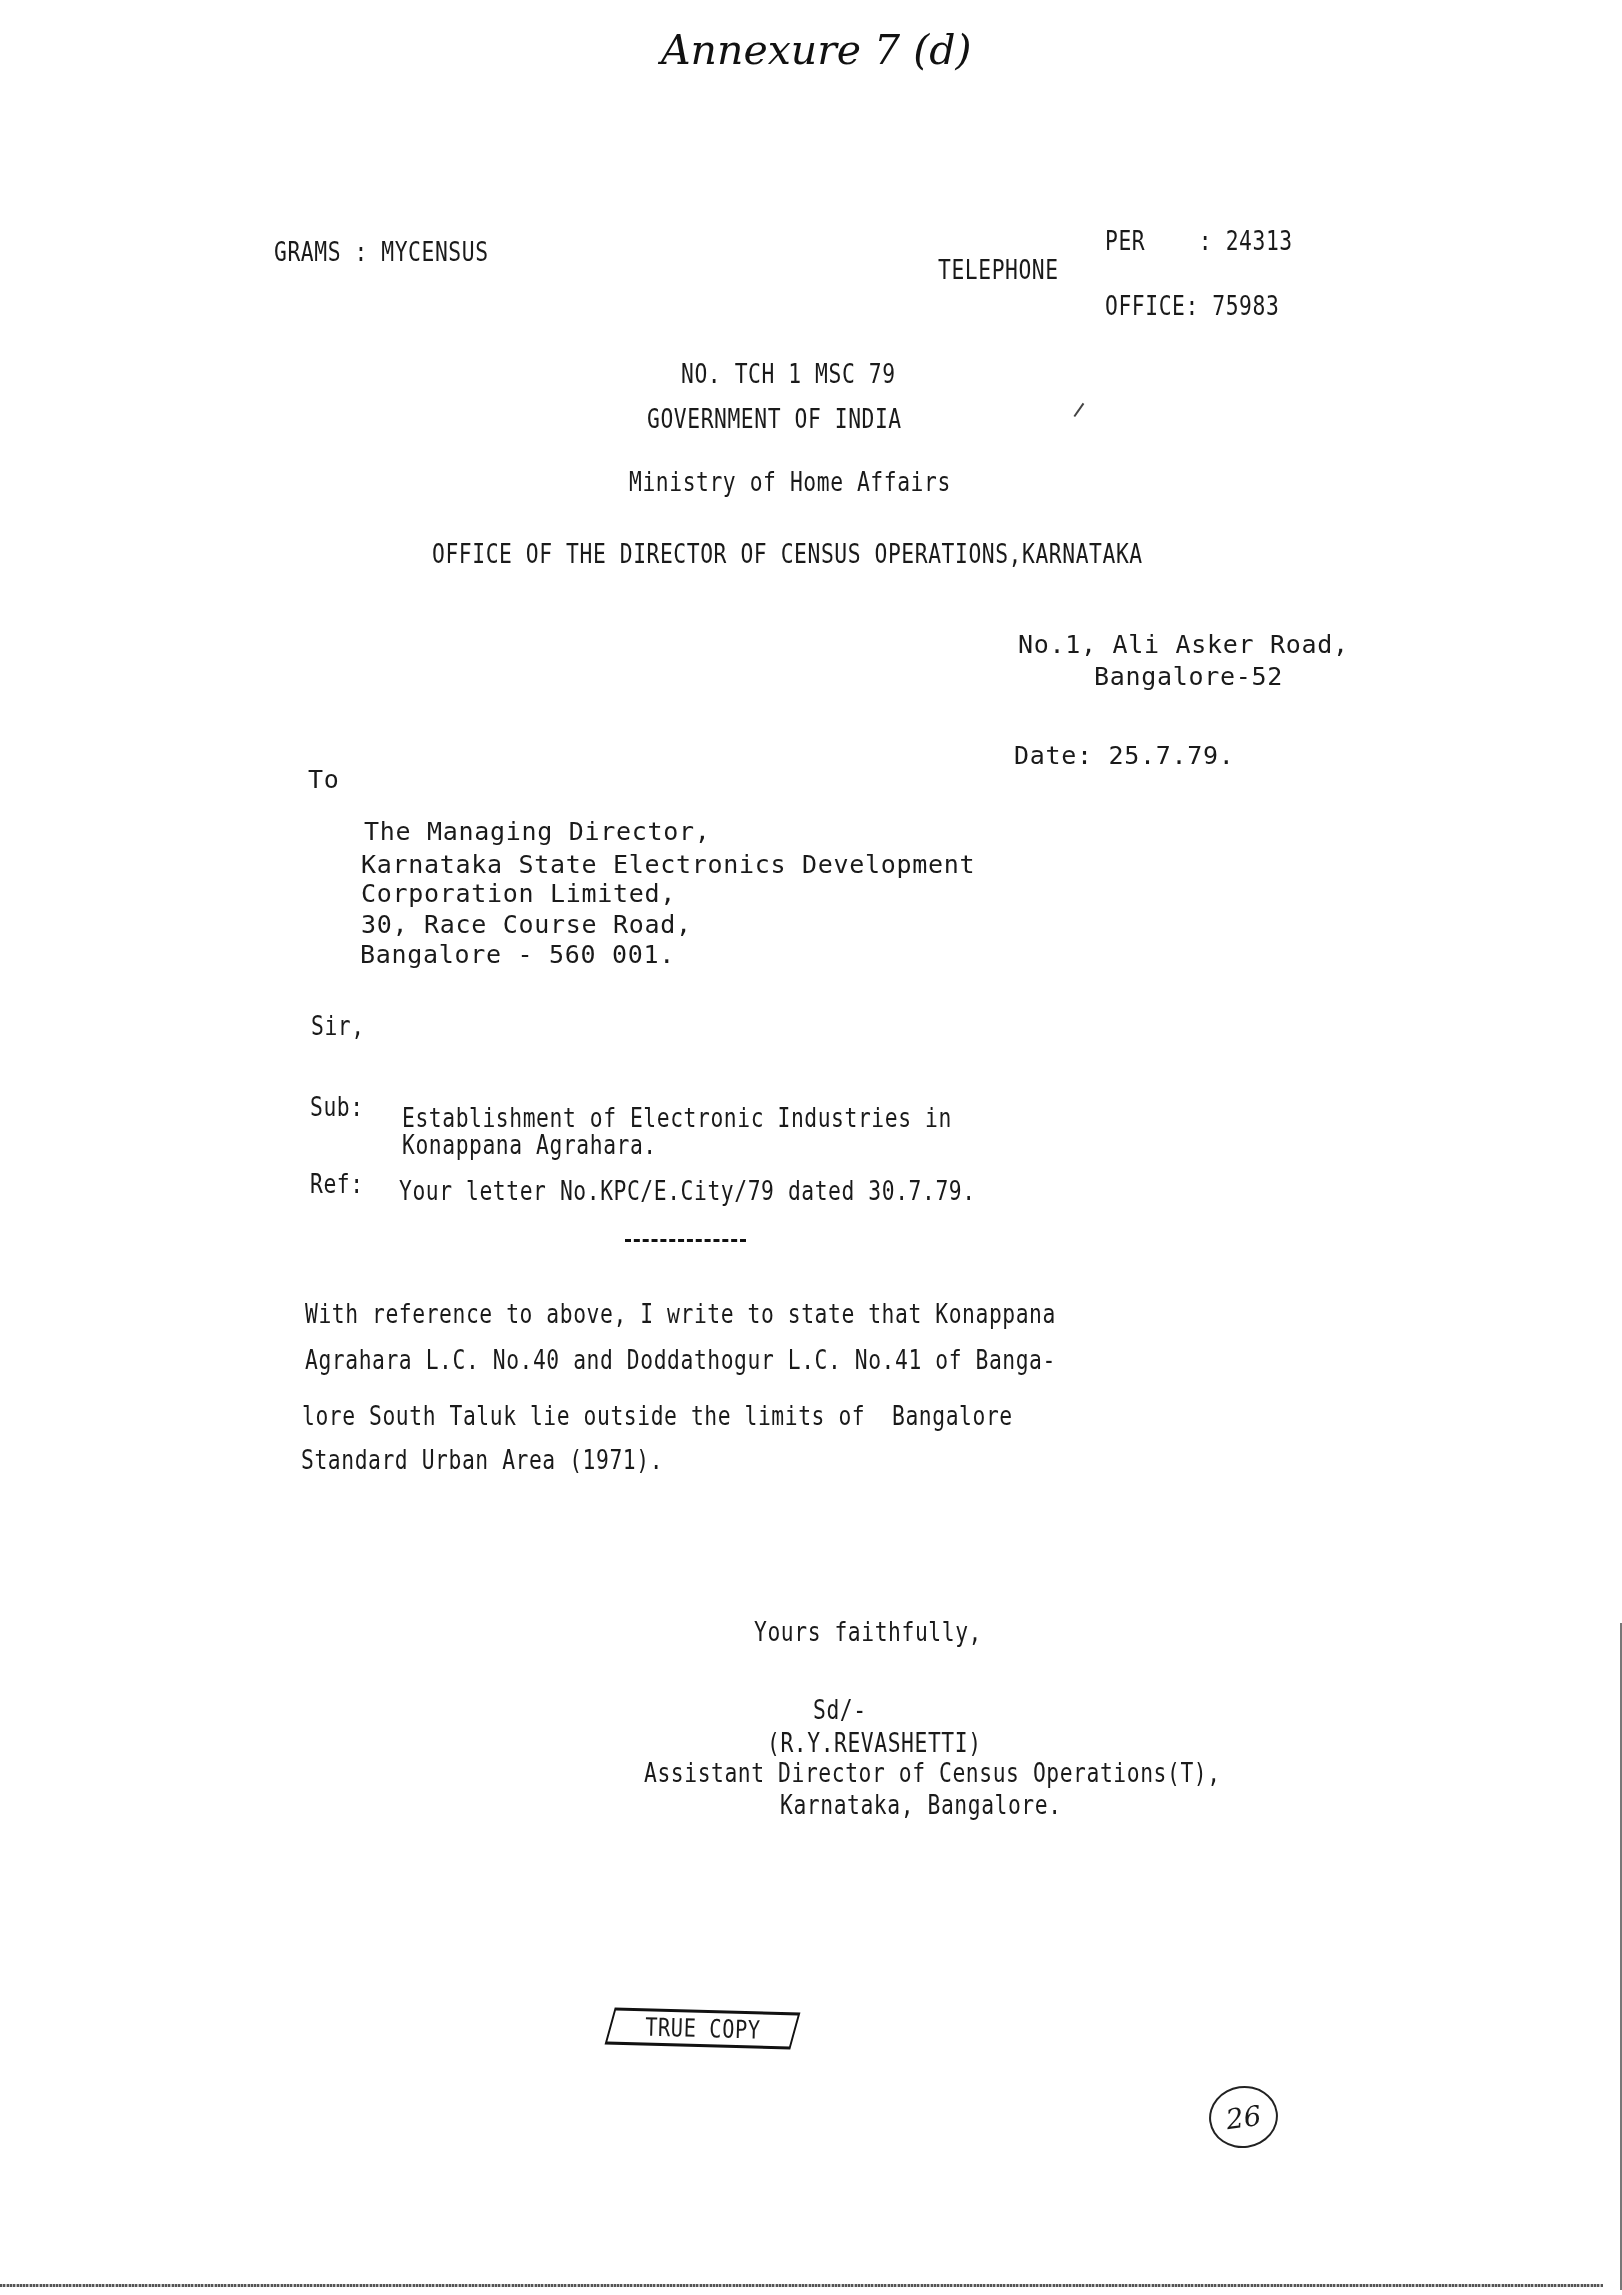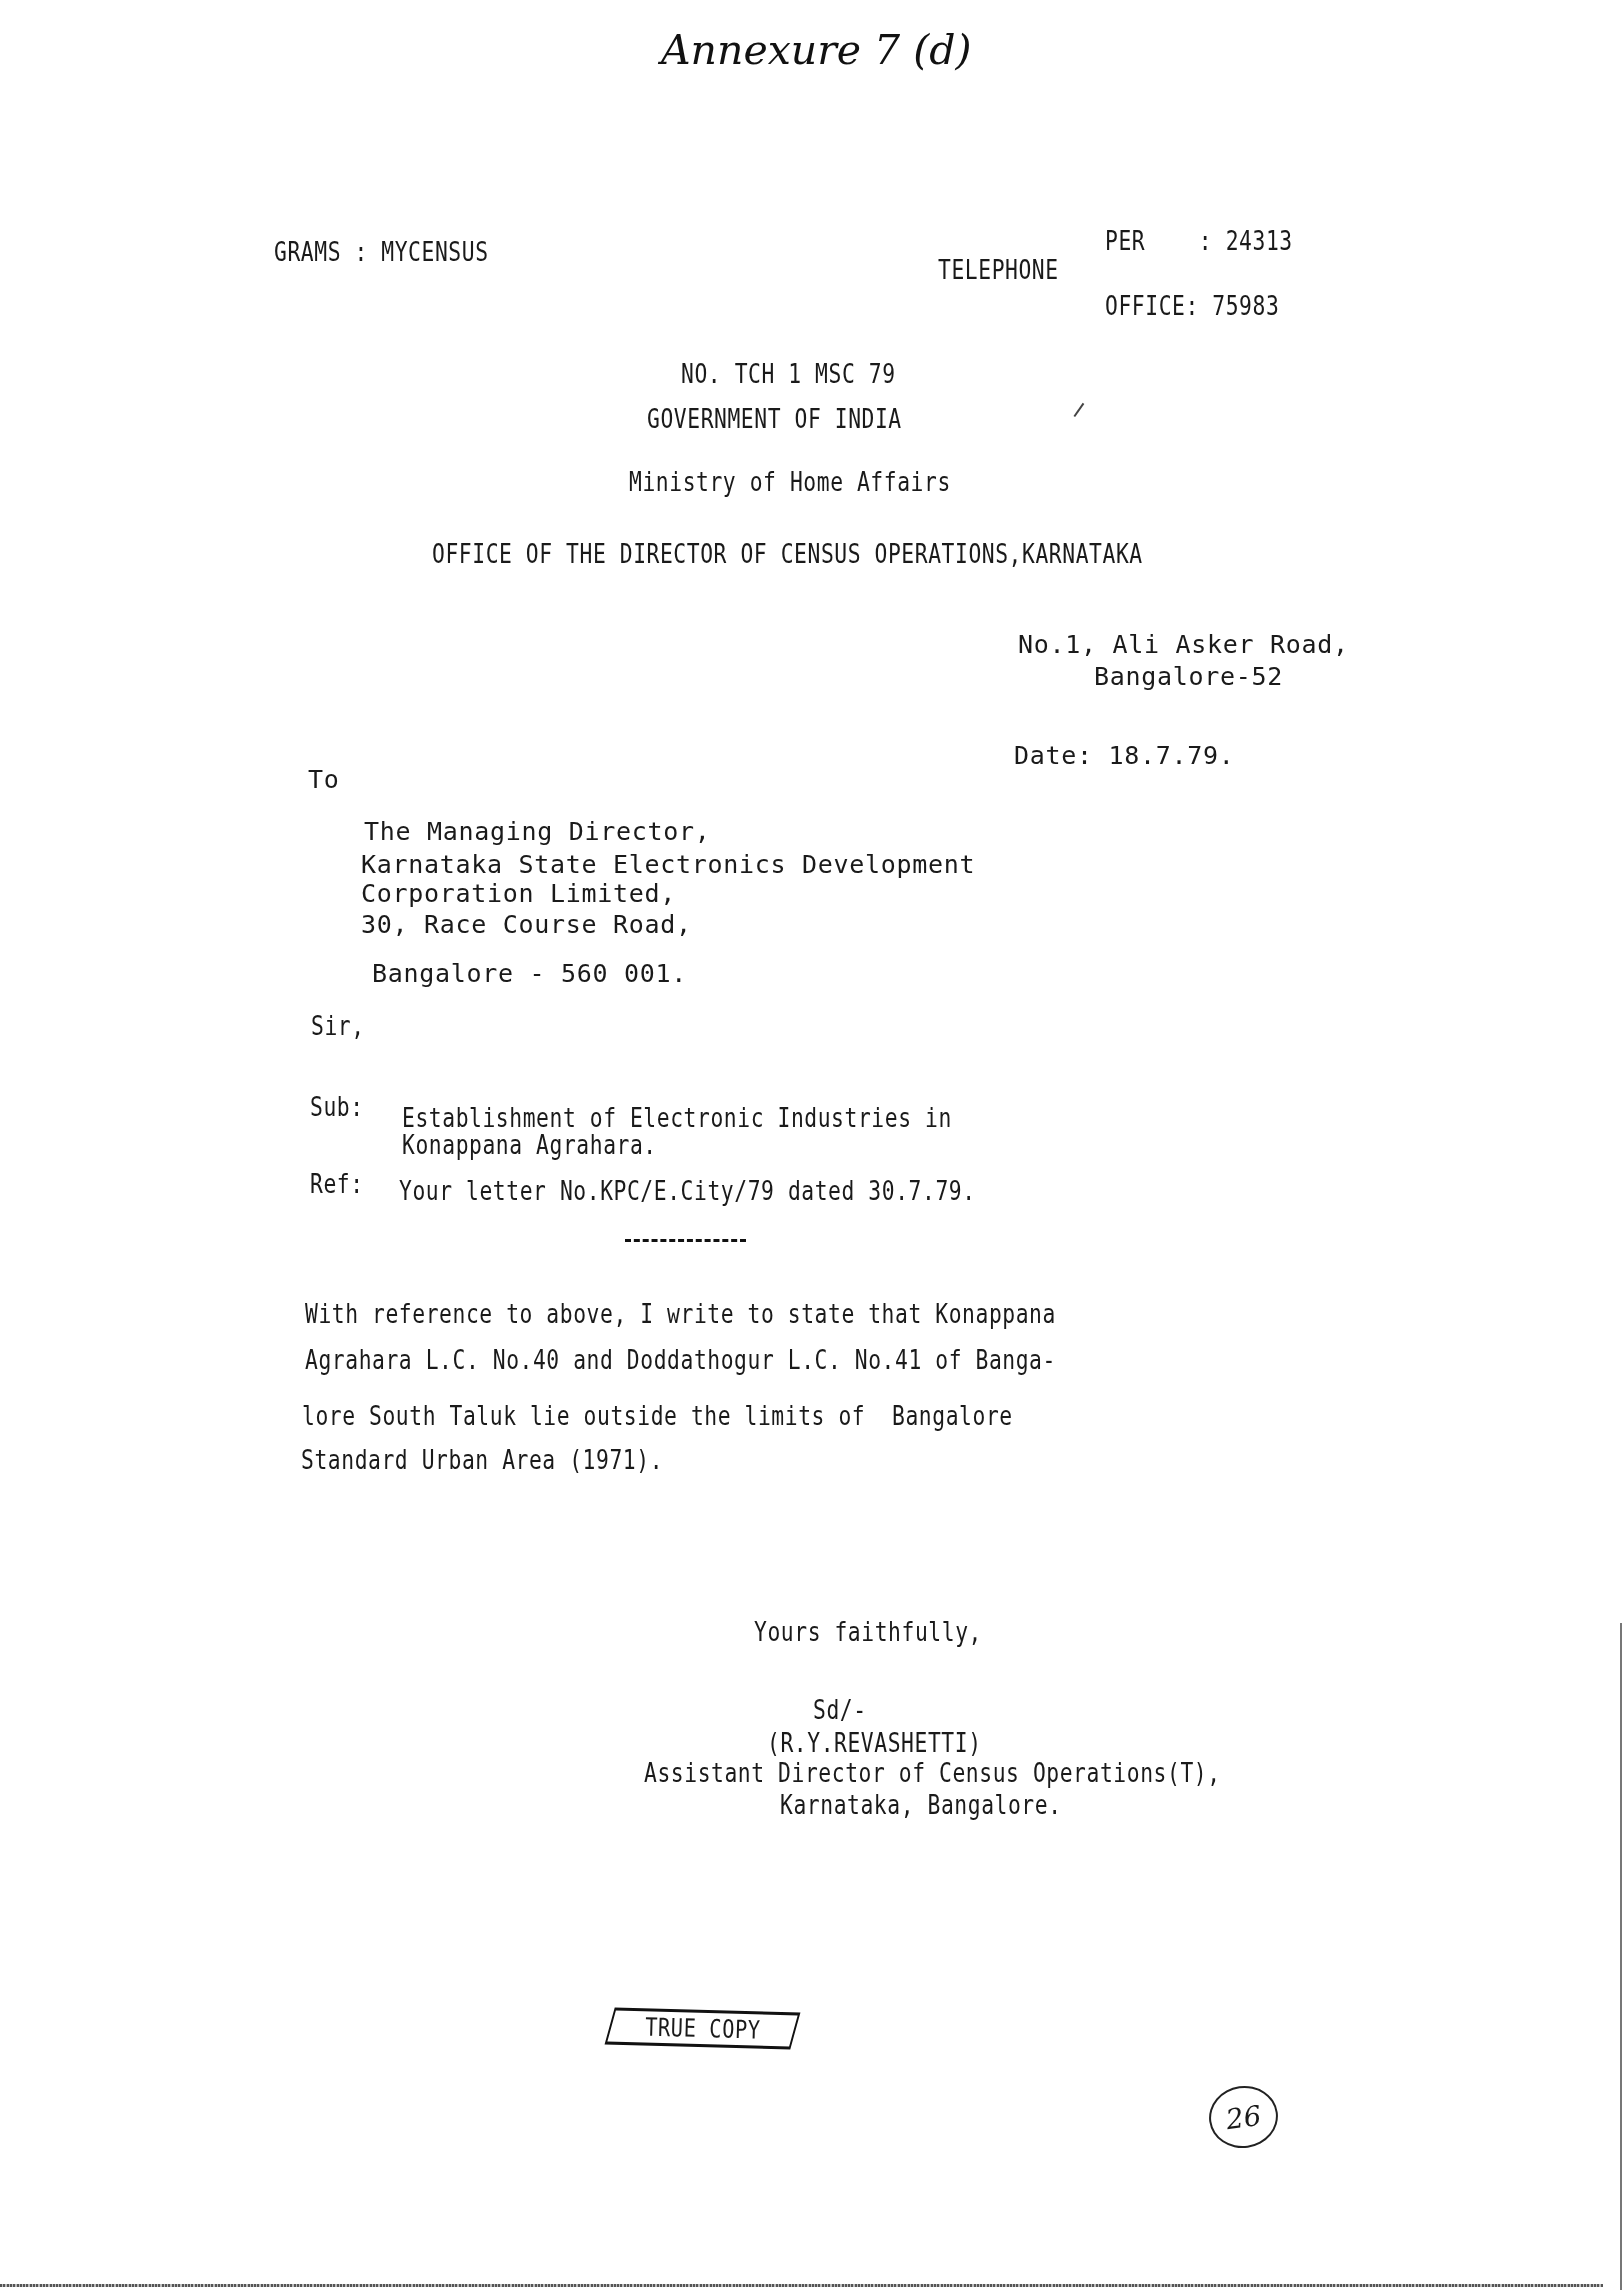--- a/index.html
+++ b/index.html
@@ -47,28 +47,28 @@
   <div class="t cond" style="left:1105px; top:228px;">PER    : 24313</div>
   <div class="t cond" style="left:1105px; top:293px;">OFFICE: 75983</div>
 
   <div class="t cond" style="left:681px; top:361px;">NO. TCH 1 MSC 79</div>
   <div class="t cond" style="left:647px; top:406px;">GOVERNMENT OF INDIA</div>
   <div class="t cond" style="left:629px; top:469px;">Ministry of Home Affairs</div>
   <div class="t cond" style="left:432px; top:541px;">OFFICE OF THE DIRECTOR OF CENSUS OPERATIONS,KARNATAKA</div>
 
   <div class="t" style="left:1018px; top:632px; font-size:25px;">No.1, Ali Asker Road,</div>
   <div class="t" style="left:1094px; top:664px; font-size:25px;">Bangalore-52</div>
-  <div class="t" style="left:1014px; top:743px; font-size:25px;">Date: 18.7.79.</div>
+  <div class="t" style="left:1014px; top:743px; font-size:25px;">Date: 25.7.79.</div>
 
   <div class="t" style="left:308px; top:767px; font-size:25px;">To</div>
   <div class="t" style="left:364px; top:819px; font-size:25px;">The Managing Director,</div>
   <div class="t" style="left:361px; top:852px; font-size:25px;text-align:right;">Karnataka State Electronics Development</div>
   <div class="t" style="left:361px; top:881px; font-size:25px;">Corporation Limited,</div>
   <div class="t" style="left:361px; top:912px; font-size:25px;">30, Race Course Road,</div>
-  <div class="t" style="left:372px; top:942px; font-size:25px;margin-top:19px;">Bangalore - 560 001.</div>
+  <div class="t" style="left:360px; top:942px; font-size:25px;">Bangalore - 560 001.</div>
 
   <div class="t cond" style="left:311px; top:1013px;">Sir,</div>
 
   <div class="t cond" style="left:310px; top:1094px;">Sub:</div>
   <div class="t cond" style="left:402px; top:1105px;">Establishment of Electronic Industries in</div>
   <div class="t cond" style="left:402px; top:1132px;">Konappana Agrahara.</div>
 
   <div class="t cond" style="left:310px; top:1171px;">Ref:</div>
   <div class="t cond" style="left:399px; top:1178px;">Your letter No.KPC/E.City/79 dated 30.7.79.</div>
 

